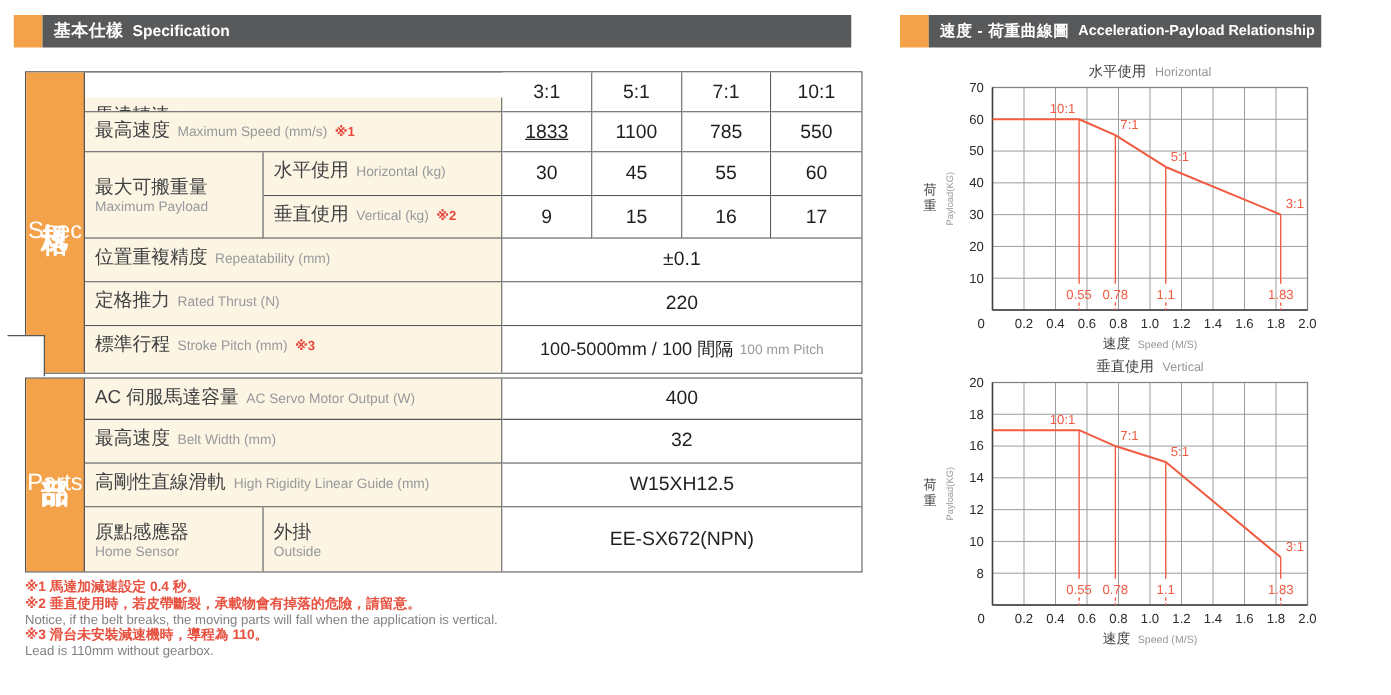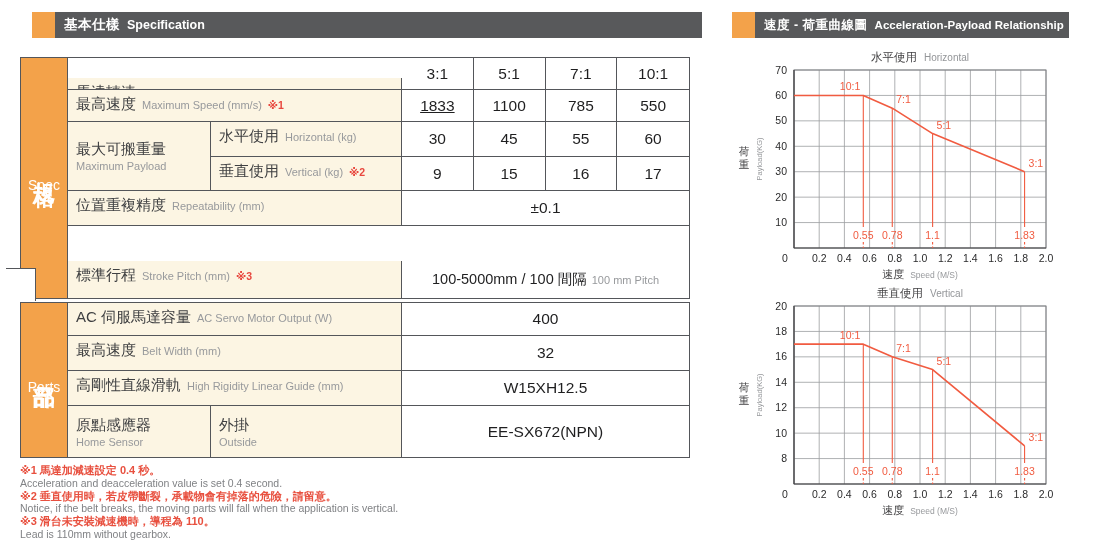--- a/index.html
+++ b/index.html
@@ -26,21 +26,21 @@
   .lc{border-right:none;} .lr{border-bottom:none;}
   .lab{background:#FCF5E3;padding-left:8px;gap:6px;align-items:baseline;padding-top:5px;}
   .lab-c{background:#FCF5E3;padding-left:8px;flex-direction:column;align-items:flex-start;justify-content:center;gap:1px;}
   .val{background:#fff;justify-content:center;font-size:15.5px;color:#1F1F20;}
   .zh{font-size:15px;color:#3F4042;white-space:nowrap;}
   .en{font-size:11px;color:#97999C;white-space:nowrap;}
   .note{font-size:10.5px;color:#E8473E;font-weight:700;white-space:nowrap;}
   .sb{background:#F3A24A;flex-direction:column;justify-content:center;align-items:center;color:#fff;
       border-right:1px solid #54565A;box-sizing:border-box;}
   .sb-zh{writing-mode:vertical-lr;text-orientation:upright;font-size:22px;font-weight:700;line-height:1;letter-spacing:4px;}
-  .sb-en{font-size:14px;margin-top:5px;}
+  .sb-en{font-size:19px;margin-top:5px;}
   .stroke-en{font-size:11px;color:#97999C;margin-left:5px;}
 
   
   .notch{position:absolute;left:6px;top:268px;width:30px;height:33px;background:#fff;
          border-top:1.5px solid #54565A;border-right:1.5px solid #54565A;box-sizing:border-box;z-index:5;}
 
   
   .notes{position:absolute;left:20px;top:464px;width:450px;}
   .fn{line-height:12.8px;}
   .fn-zh{color:#E8503F;font-size:11px;font-weight:700;}
@@ -49,29 +49,29 @@
   
   .chart-svg{position:absolute;left:730px;width:383px;height:234px;}
   #chart0{top:48px;} #chart1{top:284px;}
   .chart-svg text{font-family:"Liberation Sans","DejaVu Sans",sans-serif;}
 </style>
 </head>
 <body>
 
 <div class="canvas">
 
-  <div class="hdr" style="left:32px;top:12px;width:670px;">
+  <div class="hdr" style="left:11px;top:12px;width:670px;">
     <span class="hdr-sq"></span>
     <div class="hdr-bar">
       <span class="hdr-zh">基本仕樣</span>
       <span class="hdr-en">Specification</span>
     </div>
   </div>
 
-  <div class="hdr hdr-right" style="left:720px;top:12px;width:337px;margin-left:12px;">
+  <div class="hdr hdr-right" style="left:720px;top:12px;width:337px;">
     <span class="hdr-sq"></span>
     <div class="hdr-bar">
       <span class="hdr-zh">速度 - 荷重曲線圖</span>
       <span class="hdr-en">Acceleration-Payload Relationship</span>
     </div>
   </div>
 
   <div class="tbl" id="spec-table">
     <div class="cell sb lr" style="grid-row:1/8;grid-column:1;">
       <span class="sb-zh">規格</span>
@@ -118,20 +118,25 @@
     <div class="cell val" style="grid-row:4;grid-column:5;">15</div>
     <div class="cell val" style="grid-row:4;grid-column:6;">16</div>
     <div class="cell val lc" style="grid-row:4;grid-column:7;">17</div>
 
     <div class="cell lab" style="grid-row:5;grid-column:2/4;">
       <span class="zh">位置重複精度</span>
       <span class="en">Repeatability (mm)</span>
     </div>
     <div class="cell val lc" style="grid-row:5;grid-column:4/8;">±0.1</div>
 
+    <div class="cell lab" style="grid-row:6;grid-column:2/4;">
+      <span class="zh">定格推力</span>
+      <span class="en">Rated Thrust (N)</span>
+    </div>
+    <div class="cell val lc" style="grid-row:6;grid-column:4/8;">220</div>
 
     <div class="cell lab lr" style="grid-row:7;grid-column:2/4;">
       <span class="zh">標準行程</span>
       <span class="en">Stroke Pitch (mm)</span>
       <span class="note">※3</span>
     </div>
     <div class="cell val lc lr" style="grid-row:7;grid-column:4/8;font-size:14.5px;">
       <span>100-5000mm / 100 間隔</span>
       <span class="stroke-en">100 mm Pitch</span>
     </div>
@@ -169,21 +174,20 @@
     </div>
     <div class="cell lab-c lr" style="grid-row:4;grid-column:3;">
       <span class="zh">外掛</span>
       <span class="en">Outside</span>
     </div>
     <div class="cell val lc lr" style="grid-row:4;grid-column:4/8;">EE-SX672(NPN)</div>
   </div>
 
   <div class="notes">
     <div class="fn fn-zh">※1 馬達加減速設定 0.4 秒。</div>
-    <div class="fn fn-en">Acceleration and deacceleration value is set 0.4 second.</div>
     <div class="fn fn-zh">※2 垂直使用時，若皮帶斷裂，承載物會有掉落的危險，請留意。</div>
     <div class="fn fn-en">Notice, if the belt breaks, the moving parts will fall when the application is vertical.</div>
     <div class="fn fn-zh">※3 滑台未安裝減速機時，導程為 110。</div>
     <div class="fn fn-en">Lead is 110mm without gearbox.</div>
   </div>
 
   <svg id="chart0" class="chart-svg" viewBox="0 0 383 234">
       <text x="190" y="13" text-anchor="middle"><tspan style="font-size:11.5px;fill:#414042">水平使用</tspan><tspan dx="7" style="font-size:10px;fill:#939598">Horizontal</tspan></text>
       <line x1="64" y1="22" x2="64" y2="200" style="stroke:#9B9DA0;stroke-width:0.8"></line>
       <line x1="89.2" y1="22" x2="89.2" y2="200" style="stroke:#9B9DA0;stroke-width:0.8"></line>

